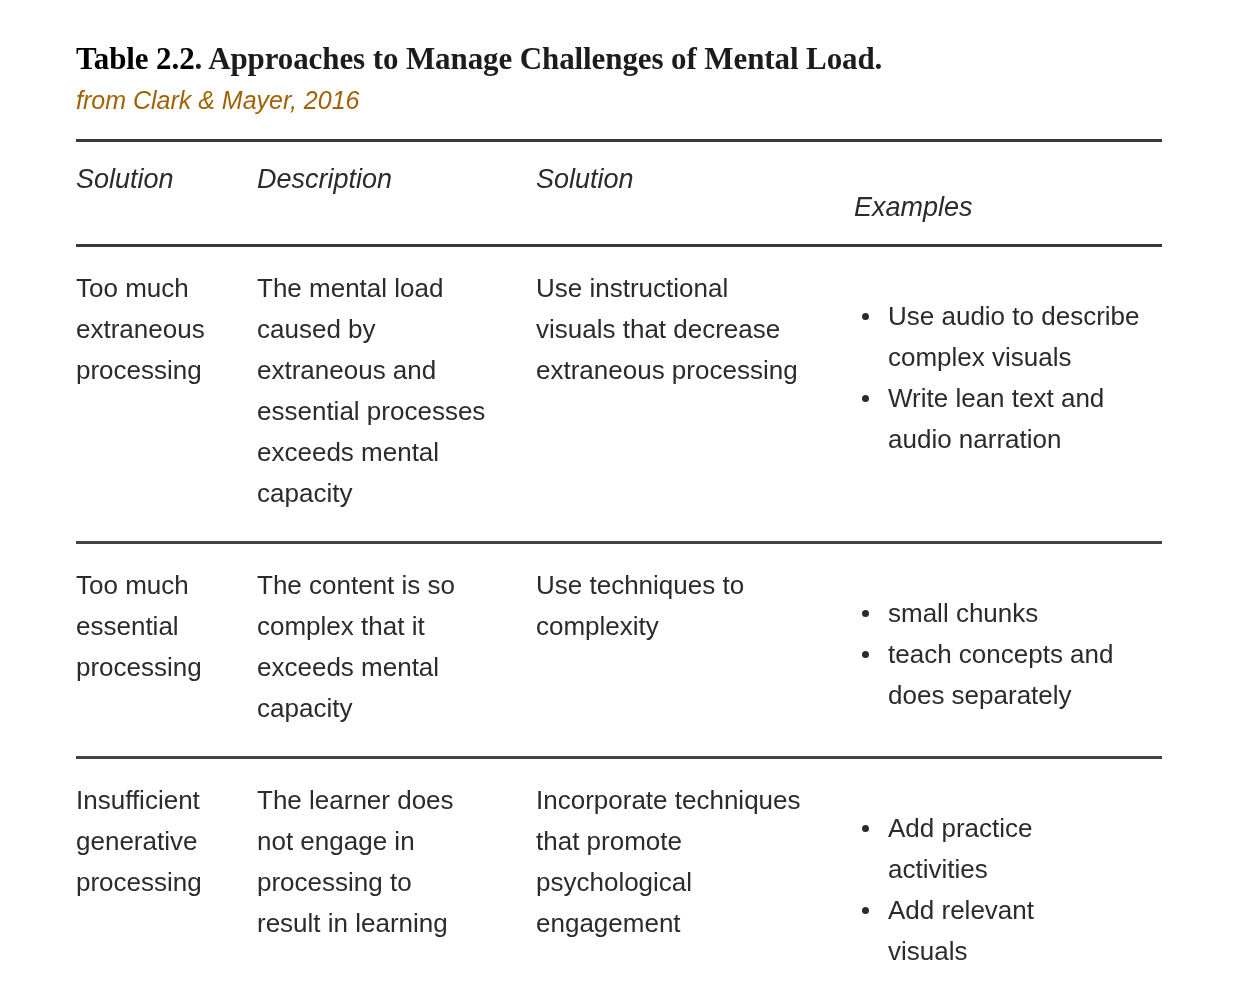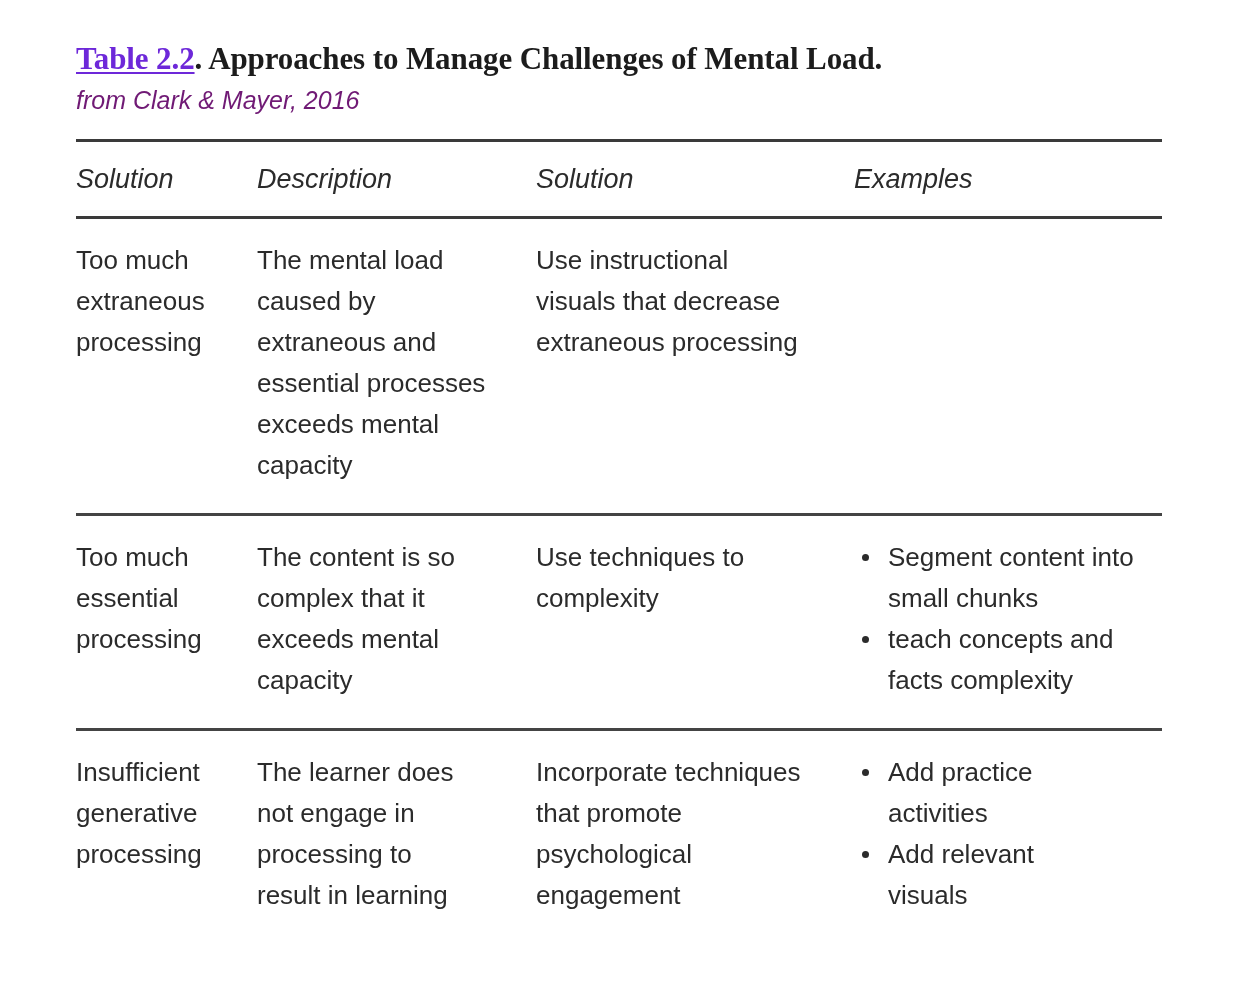--- a/index.html
+++ b/index.html
@@ -32,32 +32,31 @@
   .caption-title {
     font-family: "Liberation Serif", "DejaVu Serif", serif;
     font-weight: bold;
     font-size: 31px;
     line-height: 38px;
     color: #1c1c1c;
     letter-spacing: -0.1px;
     white-space: nowrap;
   }
   .caption-label {
-    color: #6d28d9;
-    text-decoration: underline;
+    color: #000000;
     text-decoration-thickness: 2px;
     text-underline-offset: 3px;
   }
   .caption-source {
     margin-top: 7px;
     font-family: "Liberation Sans", sans-serif;
     font-style: italic;
     font-size: 25px;
     line-height: 30px;
-    color: #701a75;
+    color: #a16207;
     white-space: nowrap;
   }
 
   
   .table {
     position: absolute;
     left: 76px;
     top: 139px;
     width: 1086px;
   }
@@ -75,21 +74,21 @@
     box-sizing: border-box;
   }
 
   .col {
     box-sizing: border-box;
     padding-right: 14px;
   }
   .col-challenge   { width: 181px; }
   .col-description { width: 279px; }
   .col-solution    { width: 318px; }
-  .col-examples    { width: 308px; }
+  .col-examples    { width: 308px; margin-top: 28px; }
 
   
   .header-row { padding: 20px 0 20px 0; }
   .header-cell {
     font-family: "Liberation Sans", sans-serif;
     font-style: italic;
     font-size: 27px;
     line-height: 34px;
     color: #2b2b2b;
     white-space: nowrap;
@@ -178,20 +177,34 @@
             <span class="ln">capacity</span>
           </div>
       </div>
       <div class="col col-solution">
         <div class="cell-text">
             <span class="ln">Use instructional</span>
             <span class="ln">visuals that decrease</span>
             <span class="ln">extraneous processing</span>
           </div>
       </div>
+      <div class="col col-examples">
+        <ul class="bullets">
+            <li class="bullet-item">
+              <span class="dot"></span>
+              <span class="ln">Use audio to describe</span>
+              <span class="ln">complex visuals</span>
+            </li>
+            <li class="bullet-item">
+              <span class="dot"></span>
+              <span class="ln">Write lean text and</span>
+              <span class="ln">audio narration</span>
+            </li>
+          </ul>
+      </div>
     </div>
 
     <div class="rule rule-thin"></div>
 
     <div class="row body-row">
       <div class="col col-challenge">
         <div class="cell-text">
             <span class="ln">Too much</span>
             <span class="ln">essential</span>
             <span class="ln">processing</span>
@@ -208,27 +221,26 @@
       <div class="col col-solution">
         <div class="cell-text">
             <span class="ln">Use techniques to</span>
             <span class="ln">complexity</span>
           </div>
       </div>
       <div class="col col-examples">
         <ul class="bullets">
             <li class="bullet-item">
               <span class="dot"></span>
-              <span class="ln">Segment content into</span>
               <span class="ln">small chunks</span>
             </li>
             <li class="bullet-item">
               <span class="dot"></span>
               <span class="ln">teach concepts and</span>
-              <span class="ln">facts complexity</span>
+              <span class="ln">does separately</span>
             </li>
           </ul>
       </div>
     </div>
 
     <div class="rule rule-thin"></div>
 
     <div class="row body-row">
       <div class="col col-challenge">
         <div class="cell-text">

